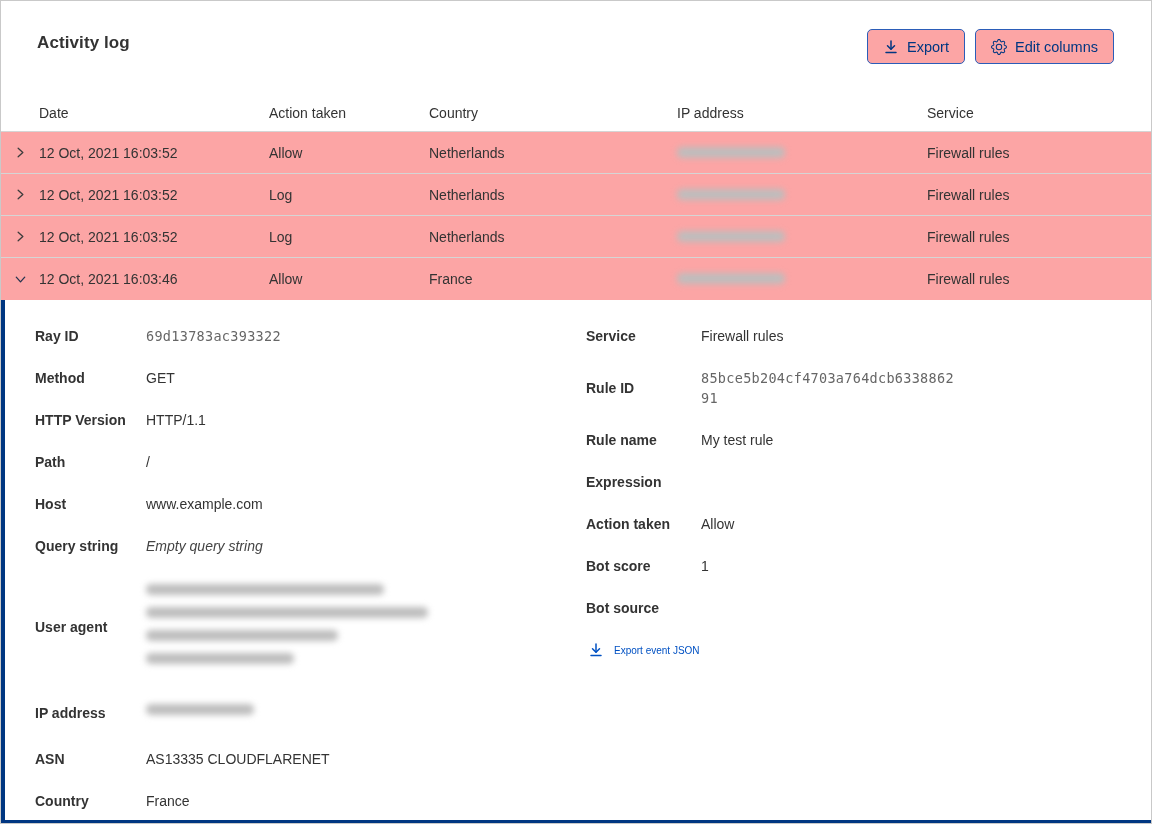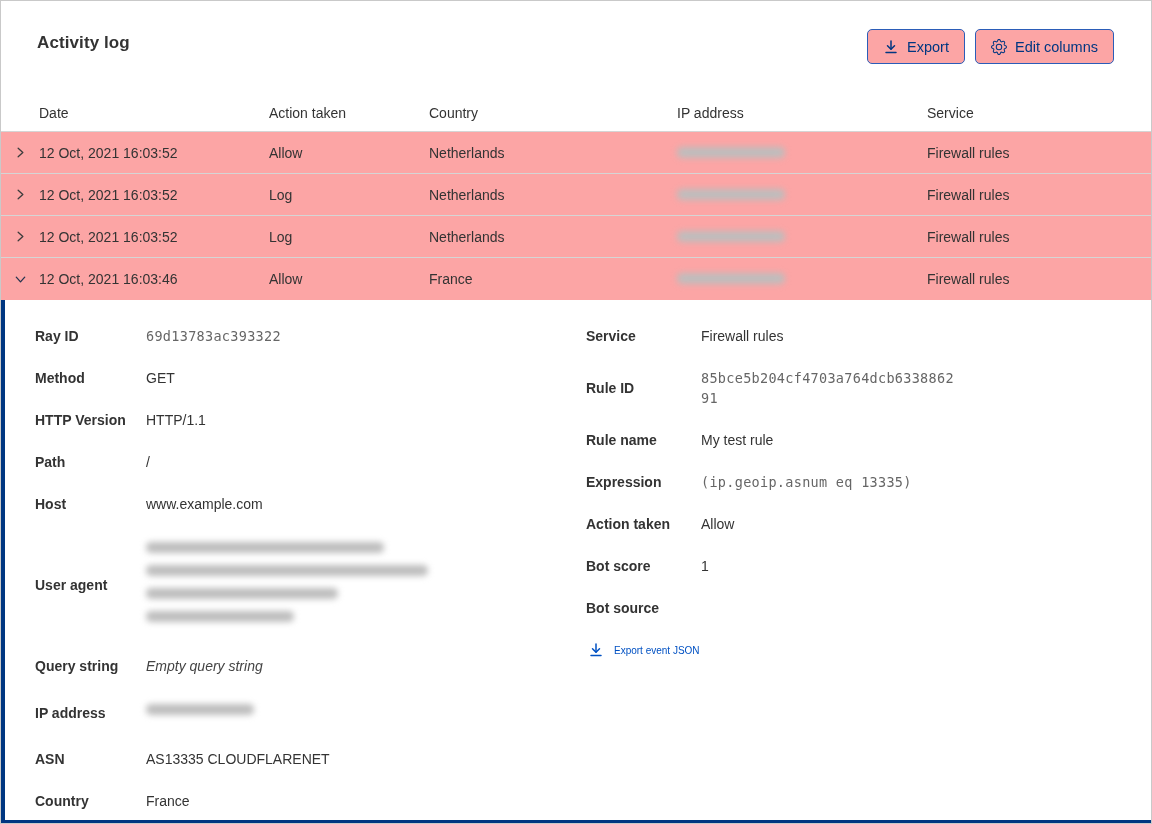--- a/index.html
+++ b/index.html
@@ -200,35 +200,35 @@
       <div class="flabel">Path</div>
       <div class="fvalue">/</div>
     </div>
 
     <div class="field">
       <div class="flabel">Host</div>
       <div class="fvalue">www.example.com</div>
     </div>
 
     <div class="field">
+      <div class="flabel">Query string</div>
+      <div class="fvalue italic">Empty query string</div>
+    </div>
+
+    <div class="field">
       <div class="flabel">User agent</div>
       <div class="fvalue blur-lines">
             <span class="blur-blob" style="width: 238px;"></span>
             <span class="blur-blob" style="width: 282px;"></span>
             <span class="blur-blob" style="width: 192px;"></span>
             <span class="blur-blob" style="width: 148px;"></span>
           </div>
     </div>
 
     <div class="field">
-      <div class="flabel">Query string</div>
-      <div class="fvalue italic">Empty query string</div>
-    </div>
-
-    <div class="field">
       <div class="flabel">IP address</div>
       <div class="fvalue blur-lines">
             <span class="blur-blob" style="width: 108px;"></span>
           </div>
     </div>
 
     <div class="field">
       <div class="flabel">ASN</div>
       <div class="fvalue">AS13335 CLOUDFLARENET</div>
     </div>
@@ -249,21 +249,20 @@
       <div class="fvalue mono">85bce5b204cf4703a764dcb633886291</div>
     </div>
   
     <div class="field">
       <div class="flabel">Rule name</div>
       <div class="fvalue">My test rule</div>
     </div>
   
     <div class="field">
       <div class="flabel">Expression</div>
-      <div class="fvalue mono">(ip.geoip.asnum eq 13335)</div>
     </div>
   
     <div class="field">
       <div class="flabel">Action taken</div>
       <div class="fvalue">Allow</div>
     </div>
   
     <div class="field">
       <div class="flabel">Bot score</div>
       <div class="fvalue">1</div>

